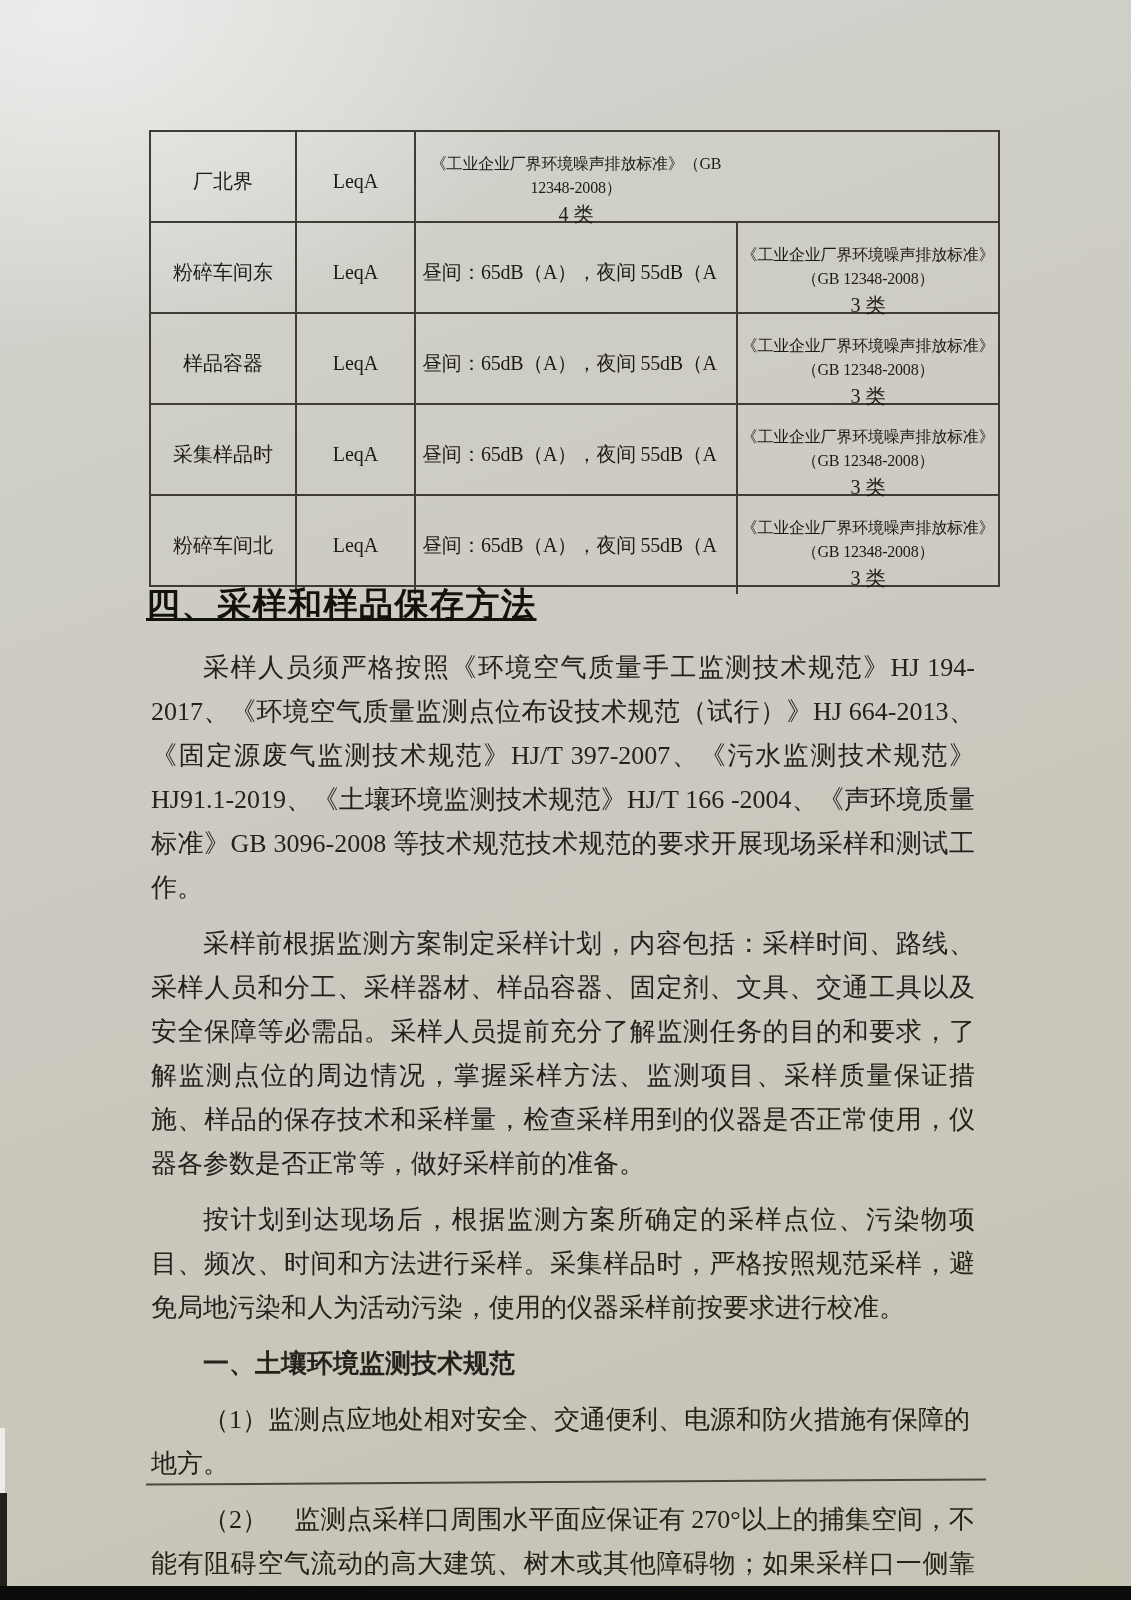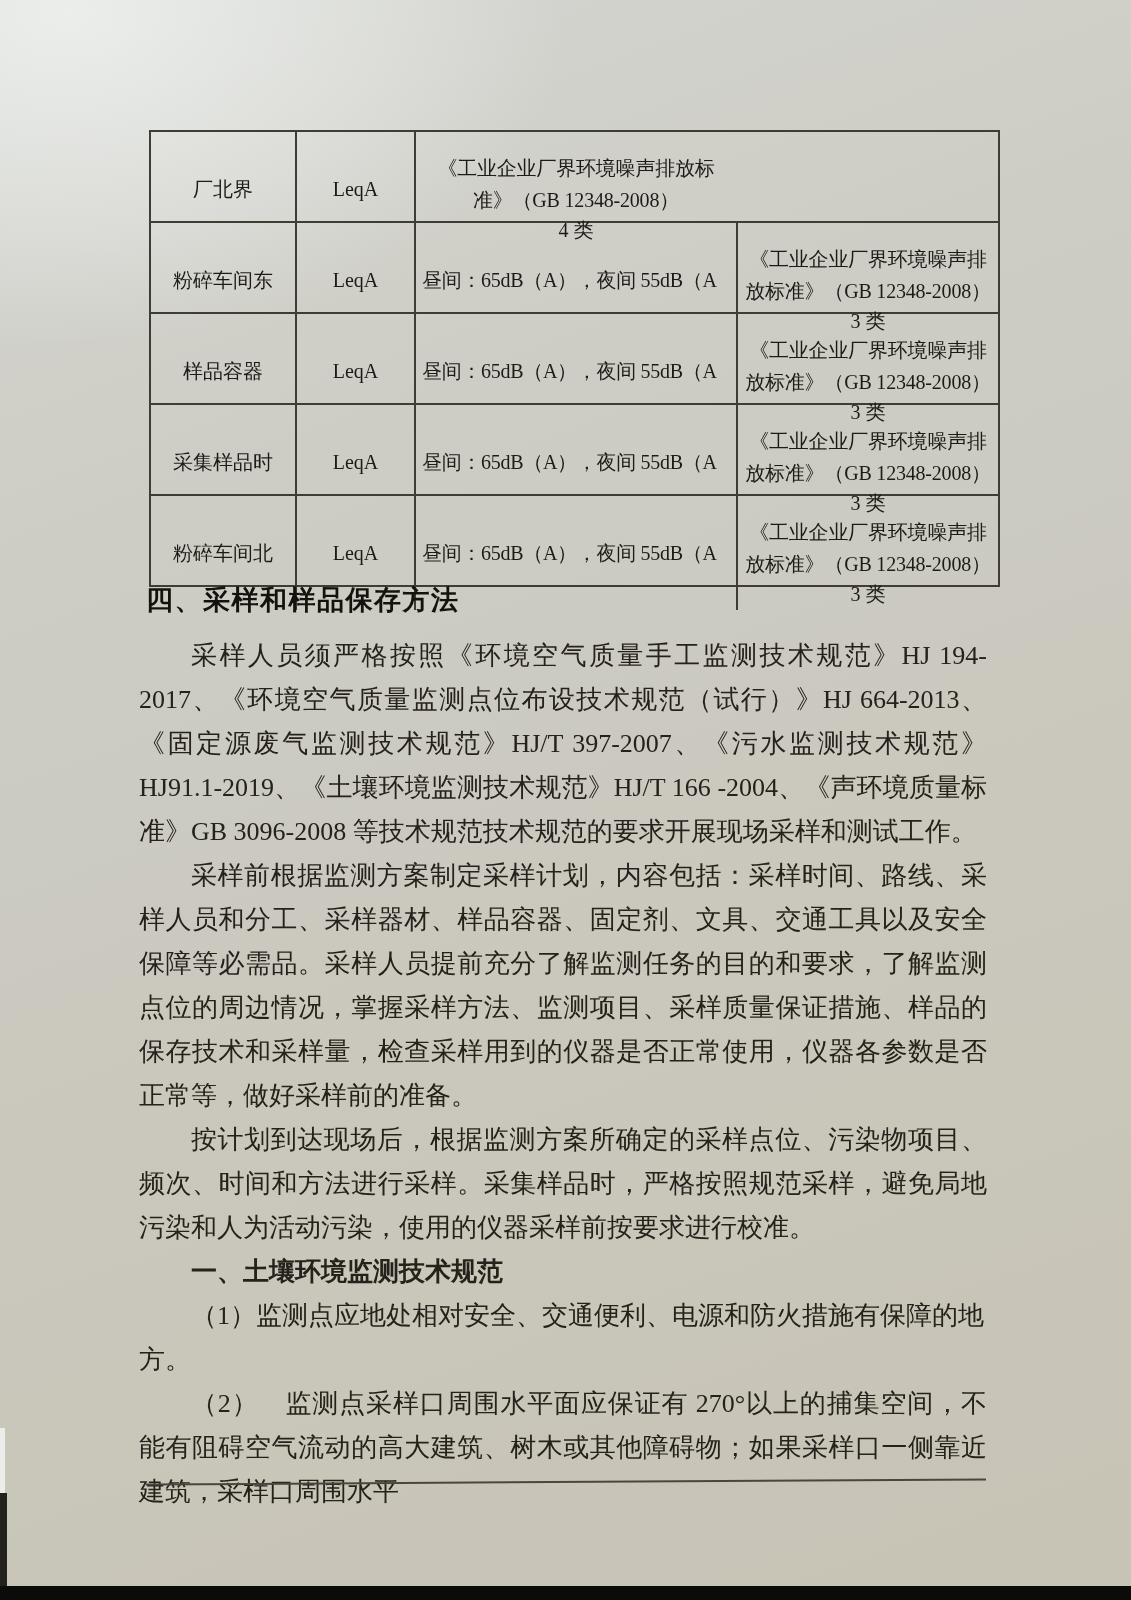--- a/index.html
+++ b/index.html
@@ -53,35 +53,36 @@
     font-size: 20px; color: #1d1b15;
   }
   .tcell:first-child { border-left: none; border-radius: 20px; }
   .tcell.c3 {
     align-items: flex-start;
     padding-left: 6px;
     white-space: nowrap; overflow: hidden;
     letter-spacing: -0.3px;
   }
   .tcell.c4 { padding: 2px 2px; text-align: center; }
-  .tcell.c4 .std { font-size: 20px; line-height: 32px; letter-spacing: -0.2px; margin-top: 18px; }
+  .tcell.c4 .std { font-size: 16px; line-height: 24px; letter-spacing: -0.2px; margin-top: 18px; }
   .tcell.c4 .cat { font-size: 20px; line-height: 28px; }
   
   .sec-heading {
     position: absolute; left: 146px; top: 582px;
-    font-size: 27px; font-weight: bold; letter-spacing: 1.5px;
+    font-size: 34px; font-weight: bold; letter-spacing: 1.5px;
     color: #14120c;
+    text-decoration: underline;
   }
   .bodytext {
     position: absolute; left: 139px; top: 634px; width: 848px;
     font-size: 26px; line-height: 44px;
     text-align: justify;
     color: #24221b;
   }
-  .bodytext p { margin: 0; text-indent: 2em; }
+  .bodytext p { margin: 12px; text-indent: 2em; }
   .bodytext p.last-short { text-align: left; }
   .sub-bold { font-weight: bold; }
   
   .footer-line {
     position: absolute; left: 146px; top: 1481px; width: 840px; height: 2px;
     background: #4a463d;
     transform: rotate(-0.35deg);
   }
   .page-number {
     position: absolute; left: 146px; top: 1489px; width: 840px;

